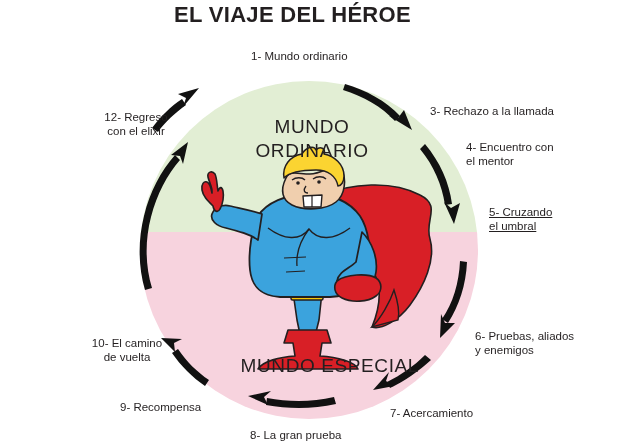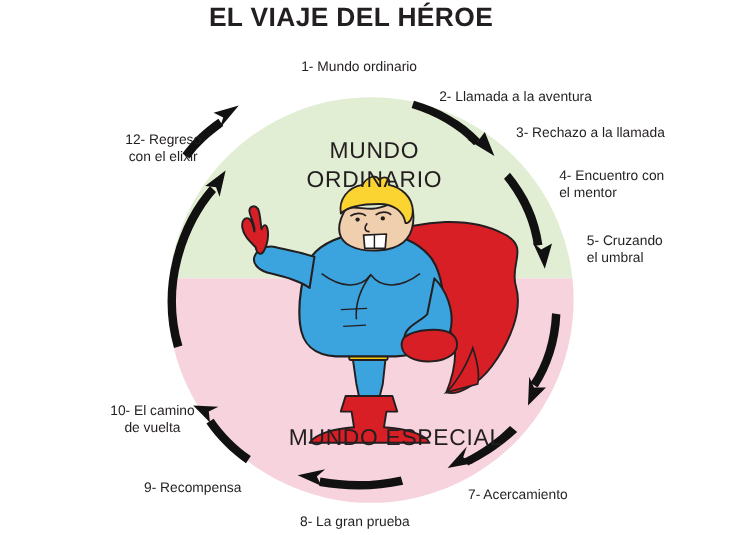--- a/index.html
+++ b/index.html
@@ -199,30 +199,31 @@
     </g>
   </svg>
 
   <div class="world-label" style="left:238px; top:115px; width:148px;">MUNDO
 ORDINARIO</div>
 
   <div class="world-label" style="left:205px; top:354px; width:214px;text-align:right;">MUNDO ESPECIAL</div>
 
   <div class="step-label" style="left:251px; top:49px;">1- Mundo ordinario</div>
 
-  <div class="step-label" style="left:366px; top:74px;">2- Llamada a la aventura</div>
 
   <div class="step-label" style="left:430px; top:104px;">3- Rechazo a la llamada</div>
 
   <div class="step-label" style="left:466px; top:140px;">4- Encuentro con
     el mentor</div>
 
-  <div class="step-label" style="left:489px; top:194px;">5- Cruzando
+  <div class="step-label" style="left:489px; top:205px;text-decoration:underline;">5- Cruzando
    el umbral</div>
 
+  <div class="step-label" style="left:475px; top:329px;">6- Pruebas, aliados
+    y enemigos</div>
 
   <div class="step-label" style="left:390px; top:406px;">7- Acercamiento</div>
 
   <div class="step-label" style="left:250px; top:428px;">8- La gran prueba</div>
 
   <div class="step-label" style="left:120px; top:400px;">9- Recompensa</div>
 
   <div class="step-label center-align" style="left:73px; top:336px; width:108px;">10- El camino
  de vuelta</div>
 

